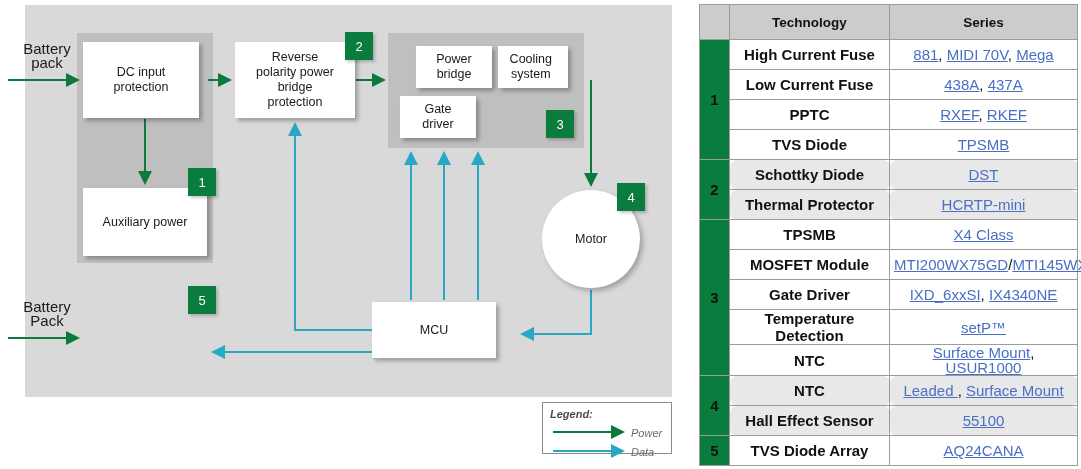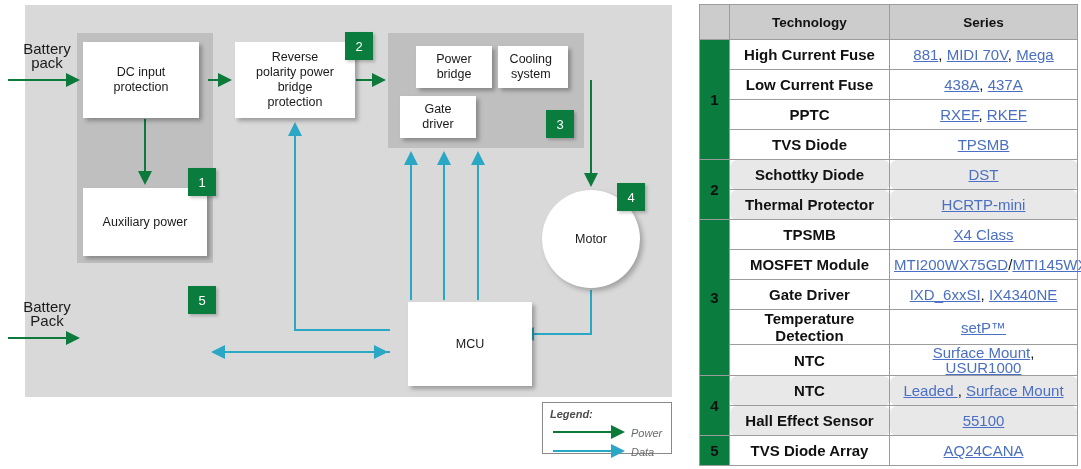--- a/index.html
+++ b/index.html
@@ -29,21 +29,21 @@
     box-sizing:border-box;
   }
   .node span{display:block;padding:0 16px;}
 
   .node.dcinput{left:83px;top:42px;width:116px;height:76px;}
   .node.aux{left:83px;top:188px;width:124px;height:68px;}
   .node.reverse{left:235px;top:42px;width:120px;height:76px;}
   .node.powerbridge{left:416px;top:46px;width:76px;height:42px;}
   .node.gatedriver{left:400px;top:96px;width:76px;height:42px;}
   .node.cooling{left:498px;top:46px;width:70px;height:42px;justify-content:flex-end;}
-  .node.mcu{left:408px;top:302px;width:124px;height:84px;}
+  .node.mcu{left:372px;top:302px;width:124px;height:56px;}
   .node.io{left:83px;top:295px;width:124px;height:76px;}
 
   .node.motor{
     left:542px;top:190px;width:98px;height:98px;border-radius:50%;
     box-shadow:3px 3px 5px rgba(0,0,0,0.25);
   }
 
   
   .badge{
     position:absolute;width:28px;height:28px;background:#0a7c3e;

